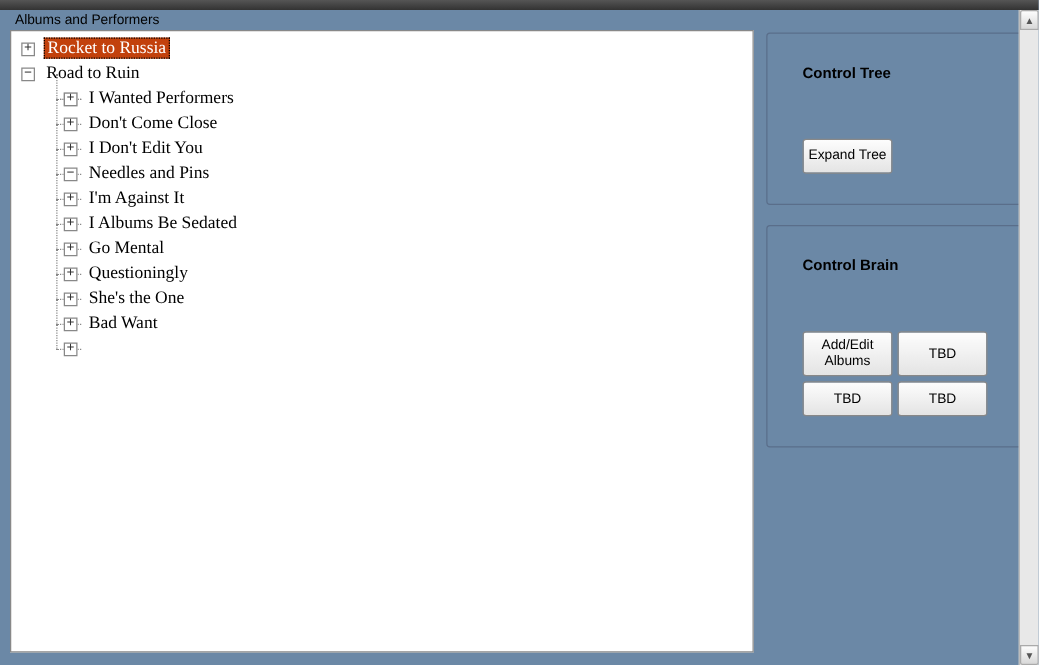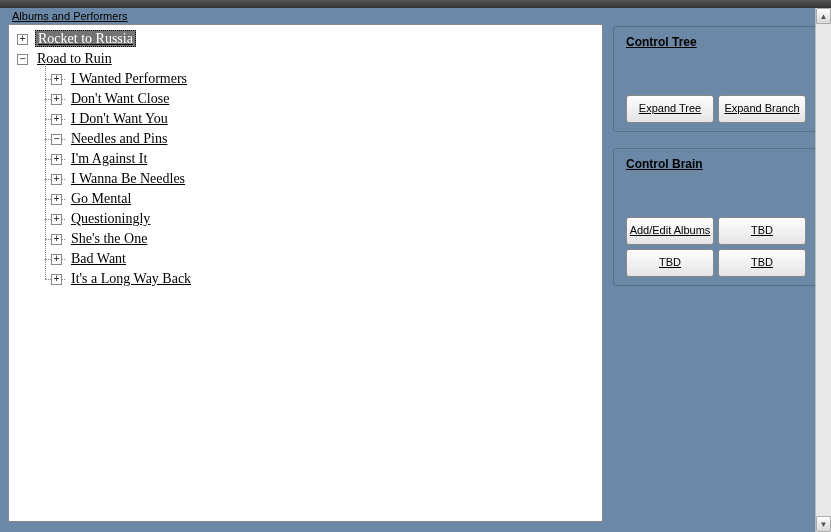--- a/index.html
+++ b/index.html
@@ -13,21 +13,20 @@
   position: relative;
 }
 .topbar {
   height: 8px;
   background: linear-gradient(to bottom, #555, #333);
 }
 .main {
   display: flex;
   padding: 0 0 0 8px;
   height: calc(100% - 8px);
-  text-decoration: underline;
 }
 .left-col { flex: 1; padding-right: 10px; }
 .panel-title {
   font-size: 11px;
   color: #000;
   padding: 2px 4px 2px 0;
   margin-left: 4px;
 }
 .tree-panel {
   background: #fff;
@@ -69,35 +68,35 @@
   font-size: 10px;
   line-height: 8px;
   text-align: center;
   font-family: monospace;
   cursor: pointer;
   color: #333;
   z-index: 2;
 }
 .node-label { padding: 0 2px; }
 .selected {
-  background: #737373;
+  background: #c2410c;
   color: #fff;
   border: 1px dotted #000;
   padding: 0 2px;
   text-align: right;
 }
 .right-col {
   width: 218px;
   padding: 18px 12px 0 0;
 }
 .group {
   border: 1px solid #5a6e8a;
   border-radius: 3px;
   background: #6b88a6;
-  padding: 8px;
+  padding: 24px;
   margin-bottom: 16px;
   position: relative;
 }
 .group-title {
   font-weight: bold;
   font-size: 12px;
   color: #000;
   margin-bottom: 12px;
   padding-left: 4px;
 }
@@ -153,43 +152,42 @@
 
   <div class="left-col">
     <div class="panel-title">Albums and Performers</div>
     <div class="tree-panel">
       <div class="tree" id="tree-root">
           <ul>
             <li><span class="toggle">+</span><span class="node-label selected">Rocket to Russia</span></li>
             <li><span class="toggle">−</span><span class="node-label">Road to Ruin</span><ul>
                 <li><span class="toggle">+</span></li>
                 <li><span class="toggle">+</span><span class="node-label">I Wanted Performers</span></li>
-                <li><span class="toggle">+</span><span class="node-label">Don't Want Close</span></li>
-                <li><span class="toggle">+</span><span class="node-label">I Don't Want You</span></li>
+                <li><span class="toggle">+</span><span class="node-label">Don't Come Close</span></li>
+                <li><span class="toggle">+</span><span class="node-label">I Don't Edit You</span></li>
                 <li><span class="toggle">−</span><span class="node-label">Needles and Pins</span></li>
                 <li><span class="toggle">+</span><span class="node-label">I'm Against It</span></li>
-                <li><span class="toggle">+</span><span class="node-label">I Wanna Be Needles</span></li>
+                <li><span class="toggle">+</span><span class="node-label">I Albums Be Sedated</span></li>
                 <li><span class="toggle">+</span><span class="node-label">Go Mental</span></li>
                 <li><span class="toggle">+</span><span class="node-label">Questioningly</span></li>
                 <li><span class="toggle">+</span><span class="node-label">She's the One</span></li>
                 <li><span class="toggle">+</span><span class="node-label">Bad Want</span></li>
-                <li><span class="toggle">+</span><span class="node-label">It's a Long Way Back</span></li>
+                <li><span class="toggle">+</span></li>
               </ul></li>
           </ul>
         </div>
     </div>
   </div>
 
   <div class="right-col">
 
     <div class="group">
       <div class="group-title">Control Tree</div>
       <div class="btn-grid">
         <button class="btn">Expand Tree</button>
-        <button class="btn">Expand Branch</button>
       </div>
     </div>
 
     <div class="group">
       <div class="group-title">Control Brain</div>
       <div class="btn-grid">
         <button class="btn">Add/Edit Albums</button>
         <button class="btn">TBD</button>
         <button class="btn">TBD</button>
         <button class="btn">TBD</button>

